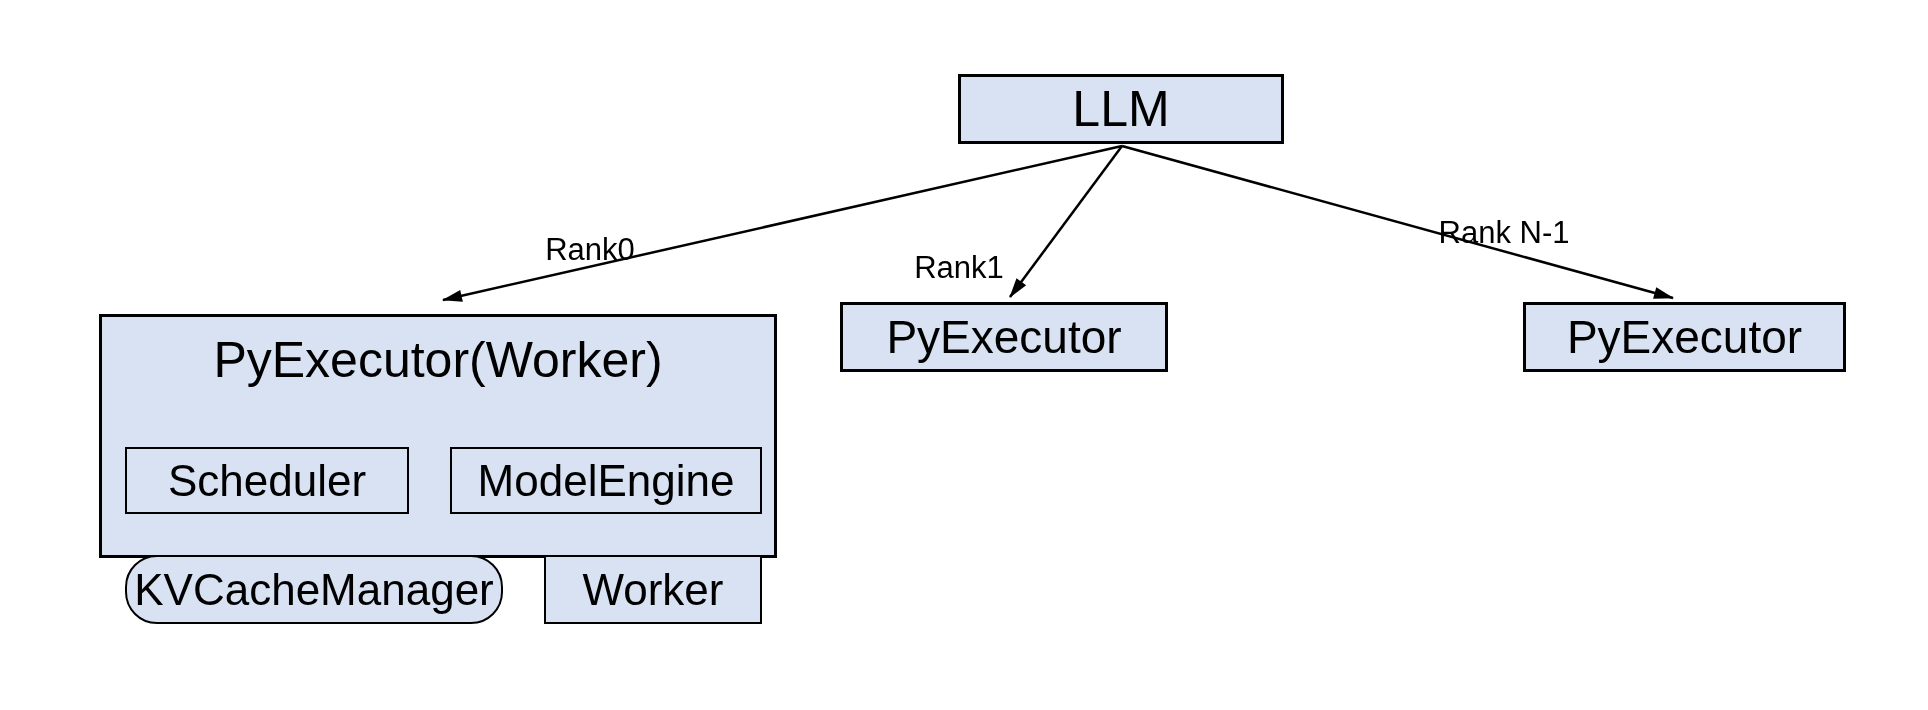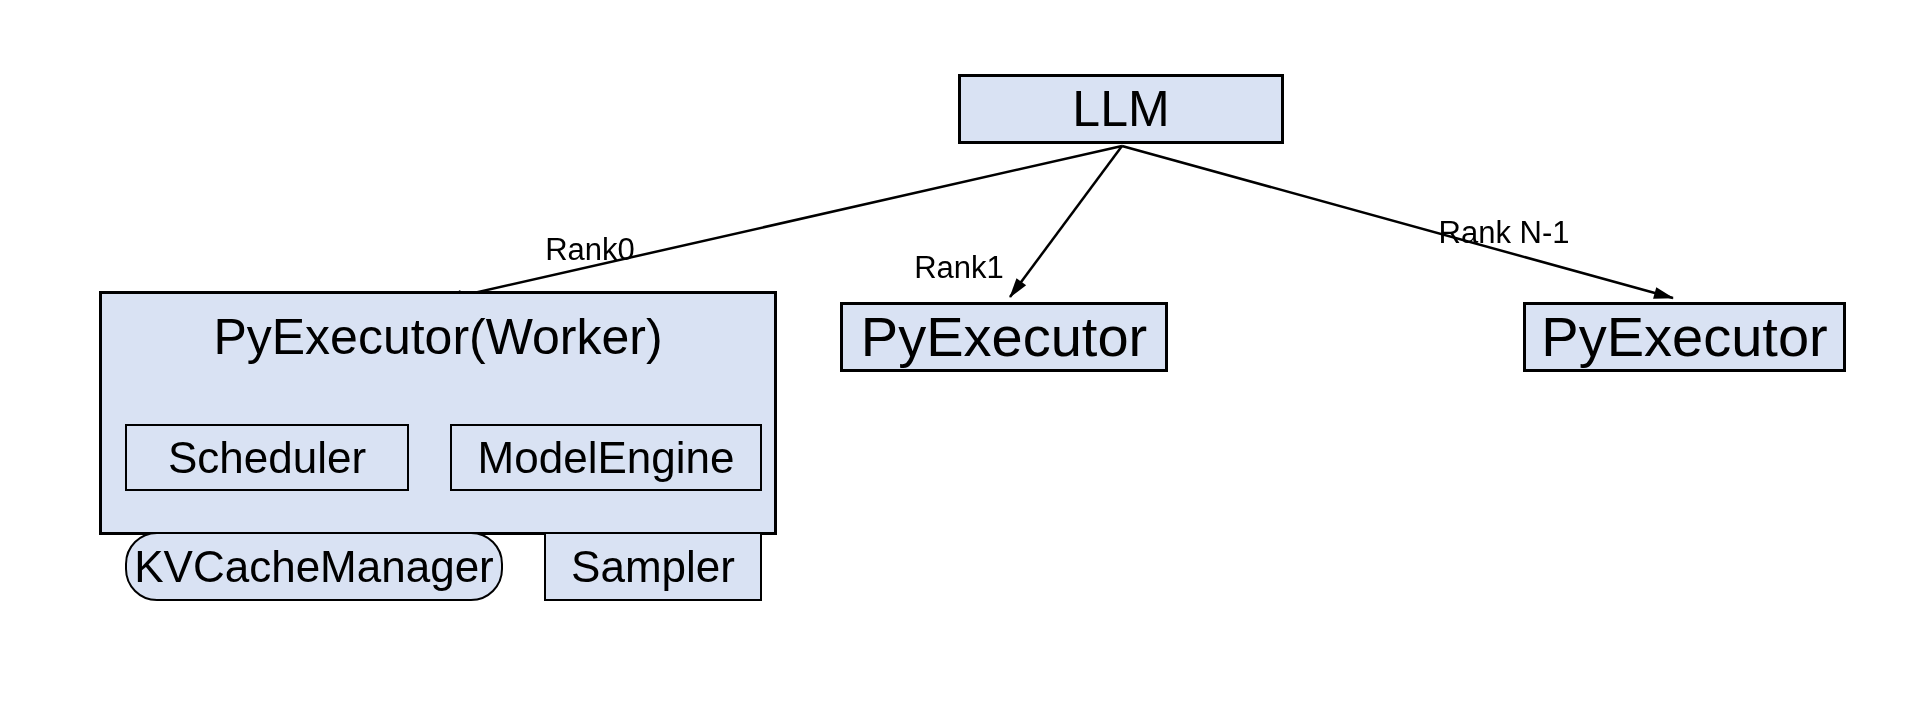--- a/index.html
+++ b/index.html
@@ -22,24 +22,24 @@
   svg.edges{position:absolute;left:0;top:0;width:1928px;height:710px;}
   .node{
     position:absolute;
     background:var(--node-fill);
     border:3px solid var(--node-border);
     box-sizing:border-box;
     display:flex;align-items:center;justify-content:center;
     line-height:1;
   }
   .node-llm{left:958px;top:74px;width:326px;height:70px;font-size:50px;}
-  .node-pyexec{font-size:56px;}
+  .node-pyexec{font-size:46px;}
   .node-pyexec-mid{left:840px;top:302px;width:328px;height:70px;}
   .node-pyexec-right{left:1523px;top:302px;width:323px;height:70px;}
-  .node-worker{left:99px;top:291px;width:678px;height:244px;display:block;}
+  .node-worker{left:99px;top:314px;width:678px;height:244px;display:block;}
   .worker-title{
     text-align:center;
     font-size:50px;
     margin-top:16px;
     line-height:1.1;
   }
   .component{
     position:absolute;
     background:var(--node-fill);
     border:2px solid var(--node-border);
@@ -84,21 +84,21 @@
 
   <div class="edge-label edge-label-rank0">Rank0</div>
   <div class="edge-label edge-label-rank1">Rank1</div>
   <div class="edge-label edge-label-rankn">Rank N-1</div>
 
   <div class="node node-worker">
     <div class="worker-title">PyExecutor(Worker)</div>
     <div class="component comp-scheduler">Scheduler</div>
     <div class="component comp-modelengine">ModelEngine</div>
     <div class="component comp-kvcachemanager">KVCacheManager</div>
-    <div class="component comp-sampler">Sampler</div>
+    <div class="component comp-sampler">Worker</div>
   </div>
 
   <div class="node node-pyexec node-pyexec-mid">
     <span>PyExecutor</span>
   </div>
 
   <div class="node node-pyexec node-pyexec-right">
     <span>PyExecutor</span>
   </div>
 

